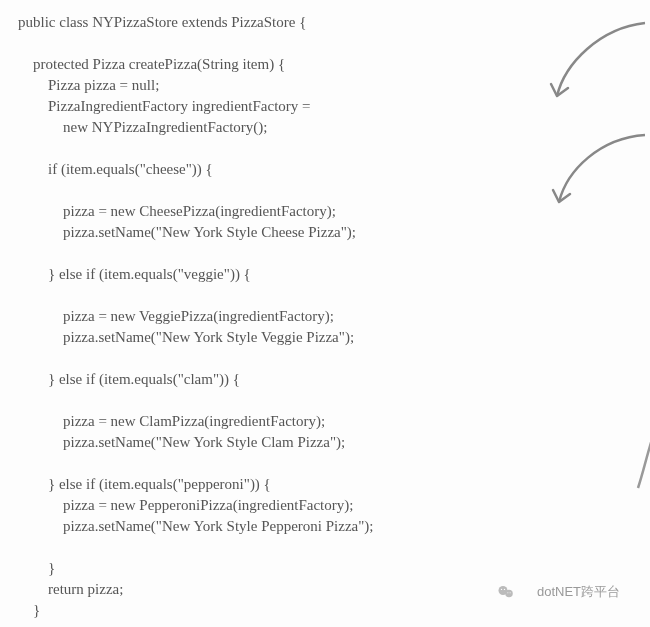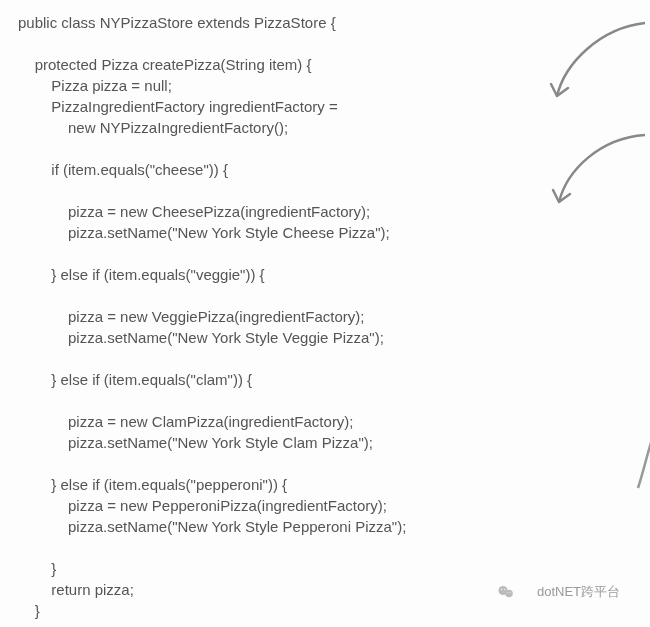--- a/index.html
+++ b/index.html
@@ -10,21 +10,21 @@
       font-family: "Courier New", Courier, monospace;
       font-size: 15px;
       line-height: 1.4;
       color: #555;
       position: relative;
       overflow: hidden;
       padding: 12px 0 0 18px;
     }
     pre {
       white-space: pre;
-      font-family: Liberation Sans, sans-serif;
+      font-family: Liberation Serif, serif;
     }
     .arrow {
       position: absolute;
       pointer-events: none;
     }
     .arrow svg { display: block; }
     .watermark {
       position: absolute;
       right: 30px;
       bottom: 26px;

